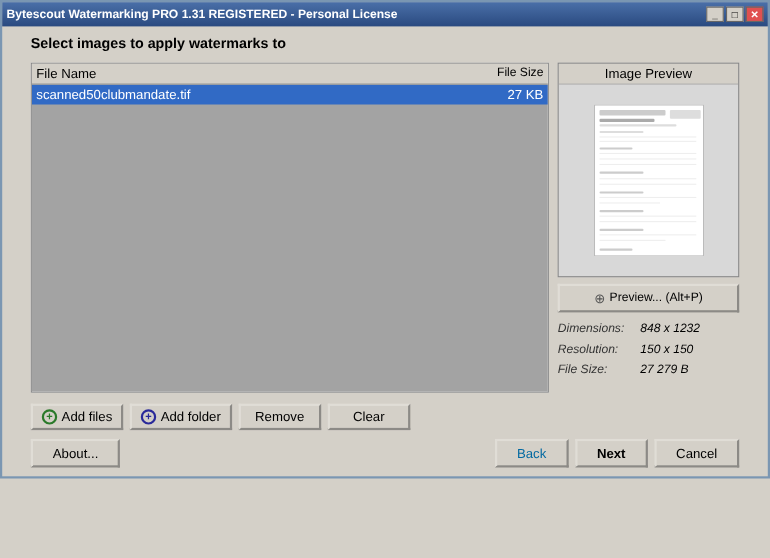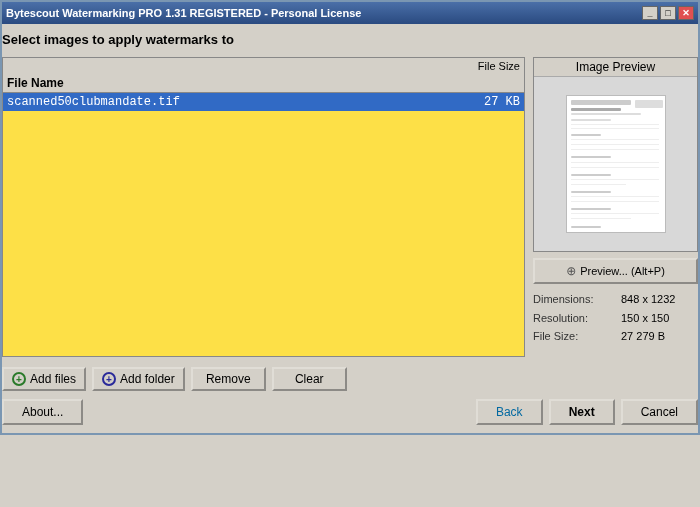--- a/index.html
+++ b/index.html
@@ -55,21 +55,21 @@
       cursor: pointer;
       color: #000;
     }
     .title-btn.minimize { background: #d4d0c8; }
     .title-btn.maximize { background: #d4d0c8; }
     .title-btn.close { background: #e05050; color: white; }
 
     
     .content {
       flex: 1;
-      padding: 8px 0;
+      padding: 8px 26px;
       display: flex;
       flex-direction: column;
       gap: 6px;
     }
 
     .page-title {
       font-size: 13px;
       font-weight: bold;
       color: #000;
       margin-bottom: 4px;
@@ -91,34 +91,32 @@
       background: white;
     }
     .file-list-header {
       display: flex;
       background: #d4d0c8;
       border-bottom: 1px solid #888;
       padding: 2px 4px;
     }
     .file-col-name {
       flex: 1;
-      font-weight: bold;
-      font-size: 12px;
-      margin-top: 16px;
+      font-weight: normal;
+      font-size: 12px;
     }
     .file-col-size {
       width: 80px;
       text-align: right;
       font-size: 11px;
     }
     .file-list-body {
       flex: 1;
       overflow-y: auto;
-      background: #fde047;
-      font-family: Liberation Mono, monospace;
+      background: #a3a3a3;
     }
     .file-row {
       display: flex;
       padding: 2px 4px;
       cursor: pointer;
     }
     .file-row.selected {
       background: #316ac5;
       color: white;
     }
@@ -175,21 +173,22 @@
       width: 100%;
     }
 
     .preview-info {
       font-size: 11px;
       line-height: 1.7;
       color: #000;
     }
     .preview-info-row {
       display: flex;
-      gap: 16px;
+      gap: 3px;
+      font-style: italic;
     }
     .info-label {
       width: 72px;
       color: #333;
     }
     .info-value {
       color: #000;
     }
 
     

